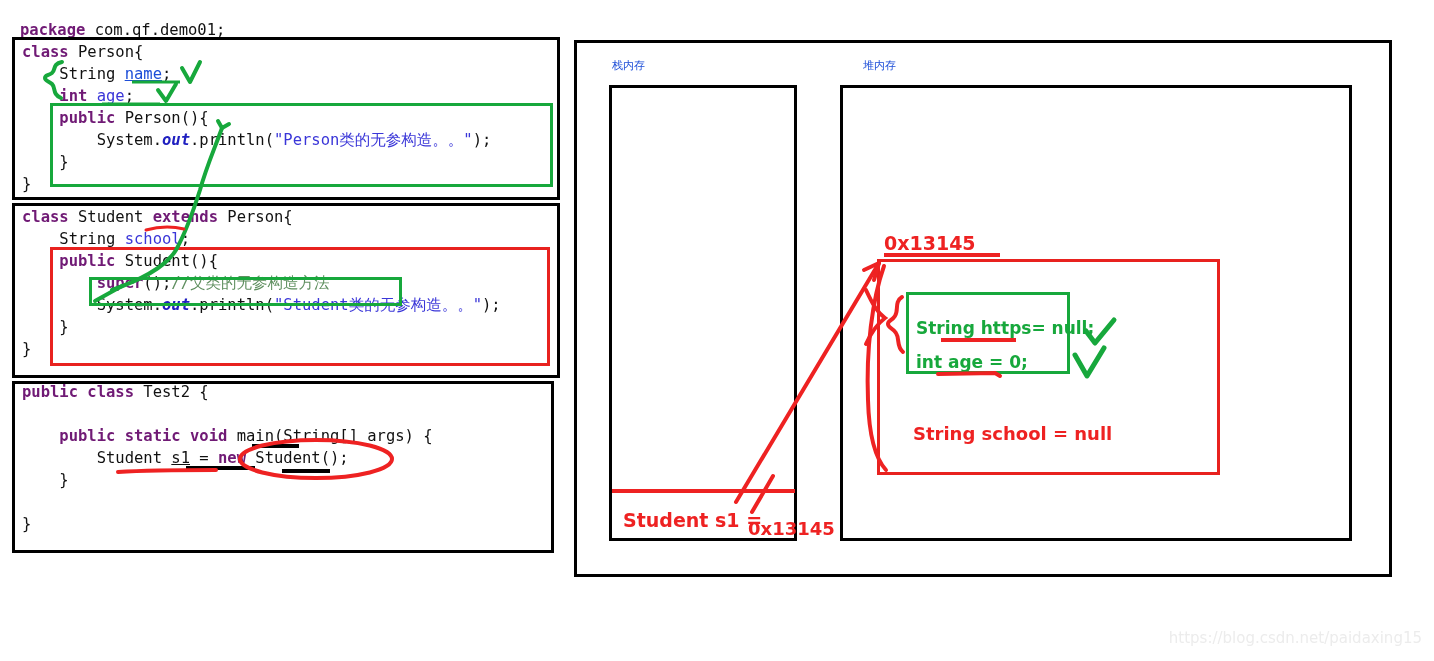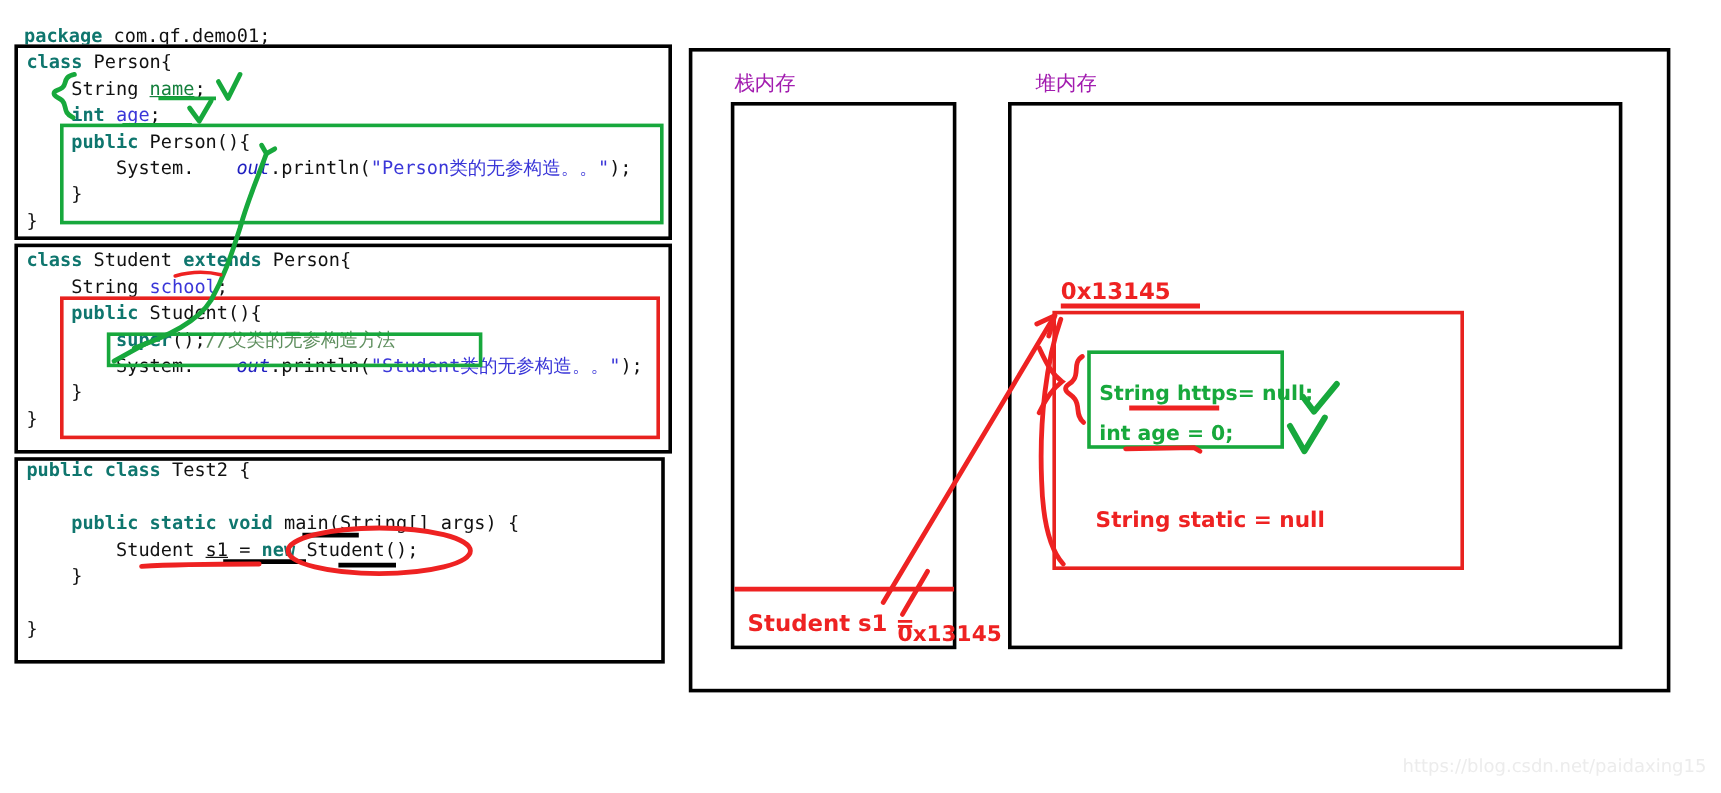--- a/index.html
+++ b/index.html
@@ -13,35 +13,35 @@
   #root{position:absolute;left:0;top:0;width:1434px;height:661px;}
 
   
   .code{
     font-family:"DejaVu Sans Mono","Liberation Mono",monospace;
     font-size:15.5px;
     line-height:22px;
     white-space:pre;
     color:#111111;
   }
-  .kw{color:#0f766e;font-weight:bold;}
+  .kw{color:#701a75;font-weight:bold;}
   .str{color:#3a36d8;}
   .fld{color:#3a36d8;}
-  .fldu{color:#15803d;text-decoration:underline;}
-  .out{color:#2020c0;font-weight:normal;font-style:italic;margin-left:35px;}
+  .fldu{color:#1d4ed8;text-decoration:underline;}
+  .out{color:#2020c0;font-weight:bold;font-style:italic;}
   .cmt{color:#5f8f5f;margin-top:21px;}
   .plain{color:#111111;}
 
   .codebox{position:absolute;border:3px solid #000;background:#fff;box-sizing:border-box;}
 
   .cline{position:absolute;white-space:pre;}
 
   
   .panel{position:absolute;border:3px solid #000;box-sizing:border-box;background:#fff;}
-  .memlabel{position:absolute;font-family:"DejaVu Sans","Liberation Sans",sans-serif;font-size:17px;color:#a21caf;}
+  .memlabel{position:absolute;font-family:"DejaVu Sans","Liberation Sans",sans-serif;font-size:11px;color:#1d4ed8;}
   .memcol{position:absolute;border:3px solid #000;box-sizing:border-box;background:#fff;}
 
   .redbox{position:absolute;border:3px solid #e8221f;box-sizing:border-box;}
   .greenbox{position:absolute;border:3px solid #17a83c;box-sizing:border-box;}
 
   .redtxt{position:absolute;color:#ee2222;font-family:"DejaVu Sans","Liberation Sans",sans-serif;font-size:18px;font-weight:bold;white-space:pre;}
   .greentxt{position:absolute;color:#17a83c;font-family:"DejaVu Sans","Liberation Sans",sans-serif;font-size:17px;font-weight:bold;white-space:pre;}
 
   .annot{position:absolute;left:0;top:0;width:1434px;height:661px;pointer-events:none;}
 
@@ -79,21 +79,21 @@
   <div class="memcol" style="left:840px;top:85px;width:512px;height:456px;"></div>
 
   <div class="redbox" style="left:877px;top:259px;width:343px;height:216px;"></div>
 
   <div class="greenbox" style="left:906px;top:292px;width:164px;height:82px;"></div>
 
   <div class="redtxt" style="left:884px;top:232px;font-size:19px;">0x13145</div>
 
   <div class="greentxt" style="left:916px;top:318px;">String https= null;</div>
   <div class="greentxt" style="left:916px;top:352px;">int age = 0;</div>
-  <div class="redtxt" style="left:913px;top:423px;">String static = null</div>
+  <div class="redtxt" style="left:913px;top:423px;">String school = null</div>
 
   <div class="redtxt" style="left:623px;top:509px;font-size:19px;">Student s1 = </div>
   <div class="redtxt" style="left:748px;top:518px;font-size:18px;">0x13145</div>
 
   <svg class="annot" viewBox="0 0 1434 661">
 
     <path d="M62,62 C52,64 56,70 52,73 C48,76 45,75 45,78 C45,81 49,81 52,84 C56,88 52,94 61,98" stroke="#17a83c" stroke-width="4" fill="none" stroke-linecap="round"></path>
 
     <line x1="132" y1="82" x2="180" y2="82" stroke="#17a83c" stroke-width="3"></line>
 

